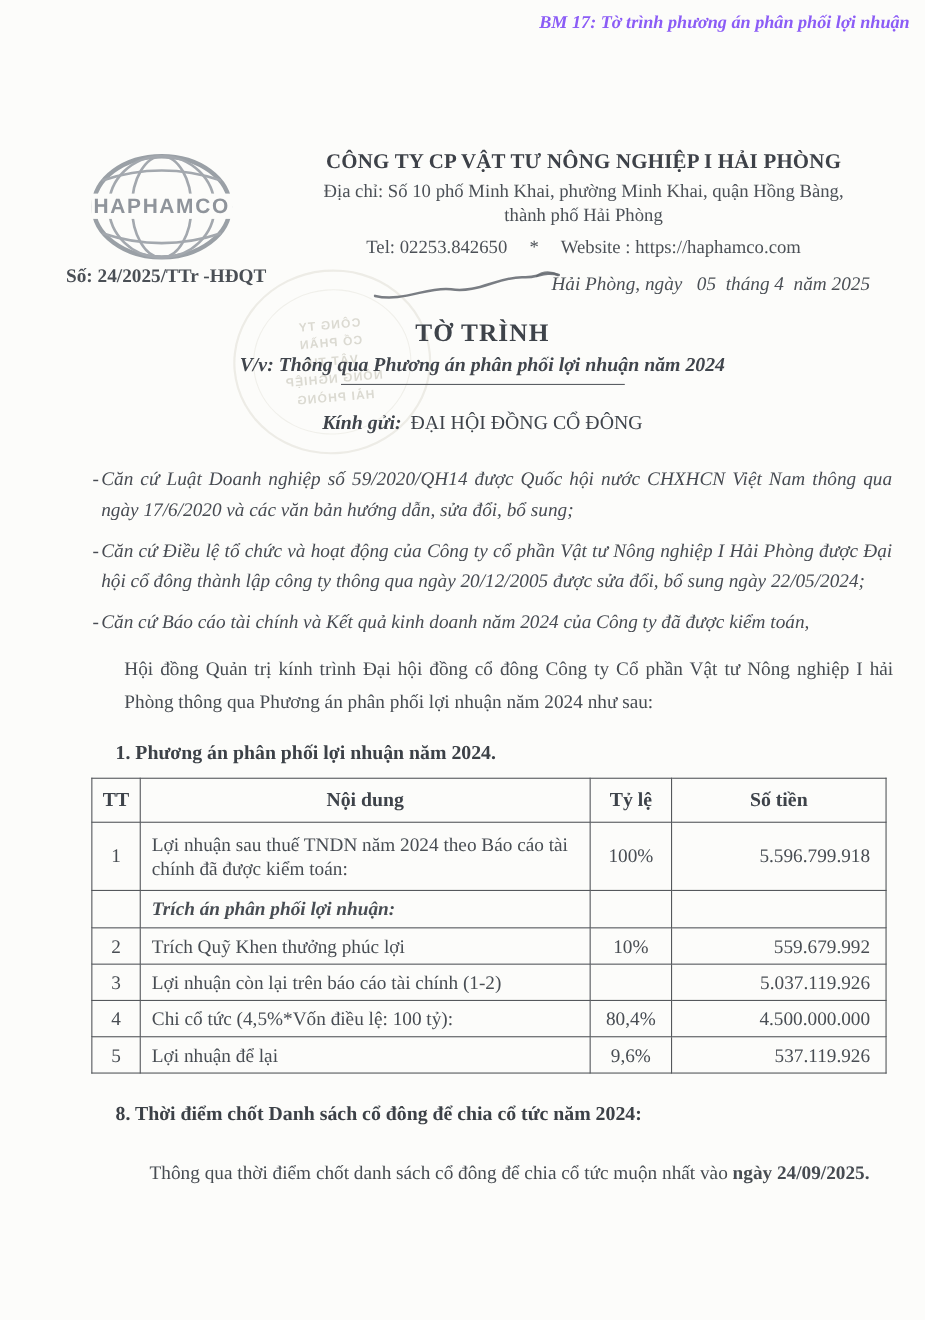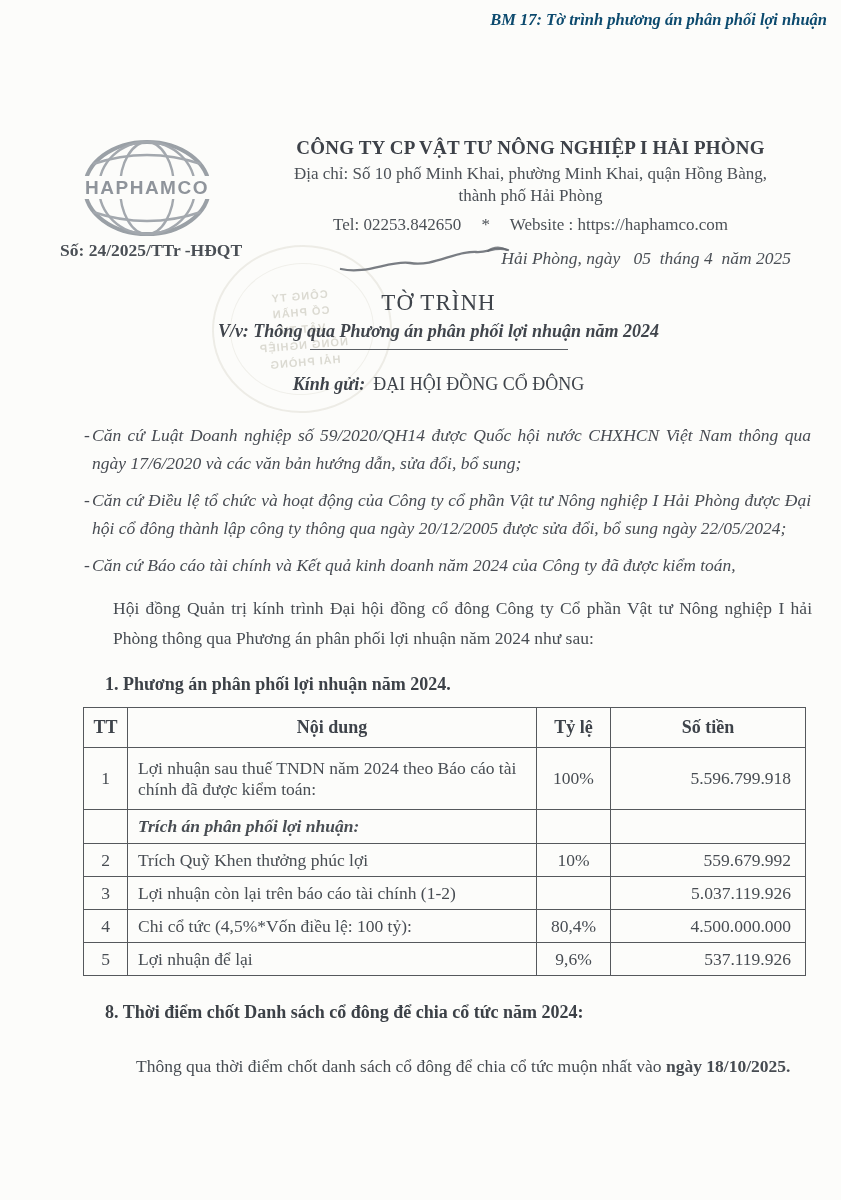--- a/index.html
+++ b/index.html
@@ -10,21 +10,21 @@
     margin:0 auto;
     background:#fcfcfa;
     font-family:"Liberation Serif", serif;
     color:#474b52;
     overflow:hidden;
   }
   
   .form-tag {
     position:absolute; top:10px; right:14px;
     font-size:16.5px; font-weight:bold; font-style:italic;
-    color:#0c4a6e;
+    color:#8b5cf6;
   }
   
   .logo-wrap { position:absolute; left:72px; top:138px; width:150px; text-align:center; }
   .company-block {
     position:absolute; left:248px; top:137px; width:565px; text-align:center;
   }
   .company-name { font-size:19px; font-weight:bold; color:#3d4148; letter-spacing:0.2px; }
   .company-address { font-size:17px; margin-top:4px; line-height:1.3; color:#4c5157; }
   .contact-line { font-size:17px; margin-top:8px; color:#4c5157; }
   .contact-line .sep { display:inline-block; margin:0 16px; }
@@ -48,21 +48,21 @@
     border-radius:50%; border:1px solid rgba(168,163,140,0.22);
   }
   .stamp-lines { text-align:center; font-family:"Liberation Sans", sans-serif; }
   .stamp-lines div {
     font-size:11px; font-weight:bold; letter-spacing:1px;
     color:rgba(152,148,126,0.50); line-height:1.5;
   }
   .pen-mark { position:absolute; left:338px; top:242px; }
   
   .title-block { position:absolute; left:62px; top:290px; width:753px; text-align:center; }
-  .doc-title { font-size:23px; font-weight:normal; letter-spacing:1px; color:#3e434a; }
+  .doc-title { font-size:23px; font-weight:bold; letter-spacing:1px; color:#3e434a; }
   .doc-subject { font-size:18px; font-weight:bold; font-style:italic; margin-top:5px; color:#40454c; }
   .subject-underline { width:258px; margin:7px auto 0; border-top:1.5px solid #5a5e63; }
   .salutation { position:absolute; left:62px; top:374px; width:753px; text-align:center; font-size:18px; color:#3e434a; }
   .salutation .pre { font-weight:bold; font-style:italic; margin-right:8px; }
   .salutation .who { font-weight:normal; }
   
   .body-flow { position:absolute; left:62px; top:421px; width:753px; }
   .preamble-item { display:flex; margin-bottom:9px; font-style:italic; font-size:17.5px; line-height:28px; }
   .preamble-item .dash { width:30px; padding-left:22px; flex:none; }
   .preamble-item .ptext { flex:1; text-align:justify; padding-right:4px; }
@@ -230,17 +230,17 @@
         <td class="c-content">Lợi nhuận để lại</td>
         <td class="c-rate">9,6%</td>
         <td class="c-amount">537.119.926</td>
       </tr>
     </tbody>
       </table>
 
     <div class="sec-heading sec2-heading">8.  Thời điểm chốt Danh sách cổ đông để chia cổ tức năm 2024:</div>
 
     <p class="closing-para">
-      <span>Thông qua thời điểm chốt danh sách cổ đông để chia cổ tức muộn nhất vào </span><span class="bold">ngày 18/10/2025.</span>
+      <span>Thông qua thời điểm chốt danh sách cổ đông để chia cổ tức muộn nhất vào </span><span class="bold">ngày 24/09/2025.</span>
     </p>
 
   </div>
 </div>
 
 </body></html>

